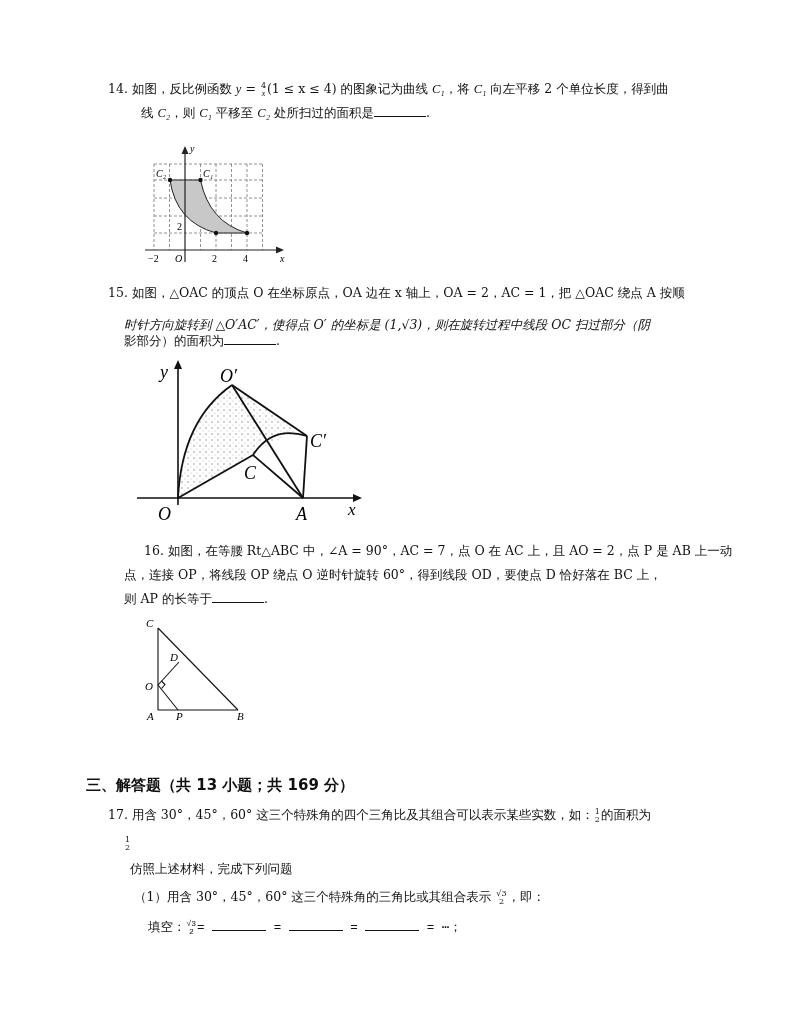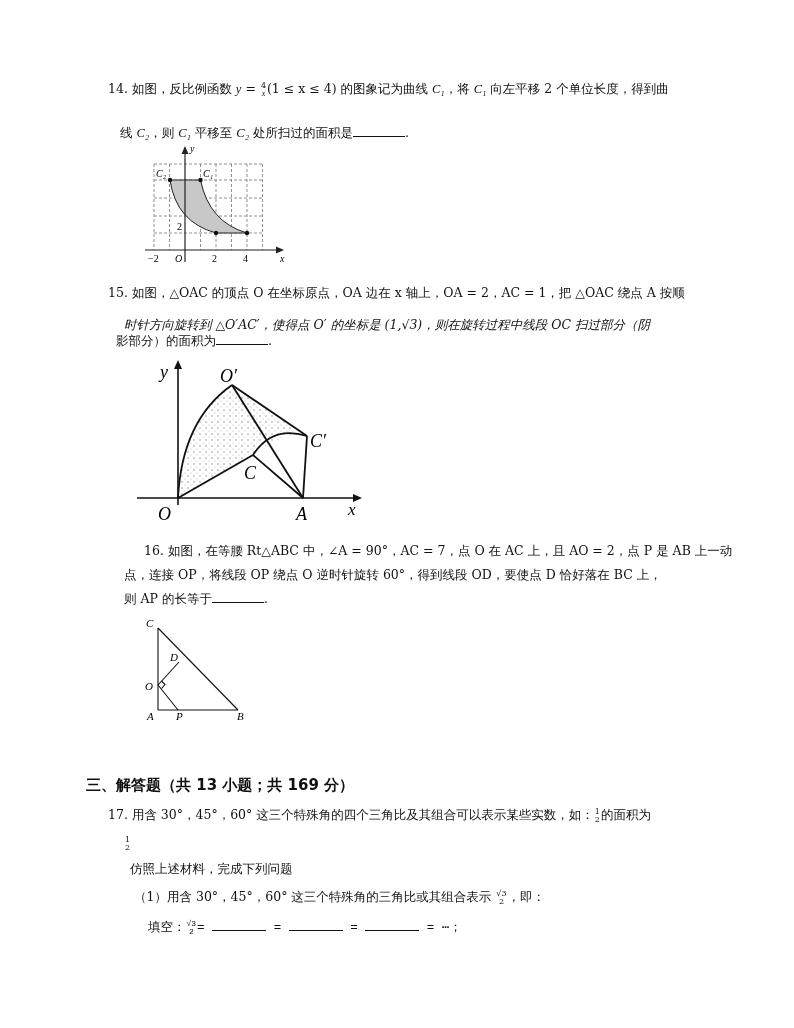--- a/index.html
+++ b/index.html
@@ -21,21 +21,21 @@
   <span>14.</span>
   <span>如图，反比例函数</span>
   <span class="it">y</span>
   <span>=</span>
   <span class="frac"><span>4</span><span class="it">x</span></span><span>(1 ≤ x ≤ 4)</span>
   <span>的图象记为曲线</span>
   <span class="it">C₁</span><span>，将</span>
   <span class="it">C₁</span>
   <span>向左平移 2 个单位长度，得到曲</span>
 </div>
-<div class="line" style="left:120px; top:104px;margin-top:20px;">
+<div class="line" style="left:141px; top:104px;">
   <span>线</span>
   <span class="it">C₂</span><span>，则</span>
   <span class="it">C₁</span>
   <span>平移至</span>
   <span class="it">C₂</span>
   <span>处所扫过的面积是</span><span class="blank" style="width:52px;"></span><span>.</span>
 </div>
 
 <svg style="left:140px; top:138px;" width="150" height="128" viewBox="140 138 150 128">
 
@@ -77,21 +77,21 @@
   <text x="177" y="230" font-size="10">2</text>
 </svg>
 
 <div class="line" style="left:108px; top:284px;">
   <span>15.</span>
   <span>如图，△OAC 的顶点 O 在坐标原点，OA 边在 x 轴上，OA = 2，AC = 1，把 △OAC 绕点 A 按顺</span>
 </div>
 <div class="line" style="left:124px; top:316px;font-style:italic;">
   <span>时针方向旋转到 △O′AC′，使得点 O′ 的坐标是 (1,√3)，则在旋转过程中线段 OC 扫过部分（阴</span>
 </div>
-<div class="line" style="left:116px; top:332px;">
+<div class="line" style="left:124px; top:332px;">
   <span>影部分）的面积为</span><span class="blank" style="width:52px;"></span><span>.</span>
 </div>
 
 <svg style="left:130px; top:355px;" width="240" height="170" viewBox="130 355 240 170">
   <defs>
     <pattern id="dots" width="6" height="6" patternUnits="userSpaceOnUse">
       <rect width="6" height="6" fill="#fff"></rect>
       <circle cx="2" cy="2" r="0.8" fill="#999"></circle>
       <circle cx="5" cy="5" r="0.6" fill="#bbb"></circle>
     </pattern>

